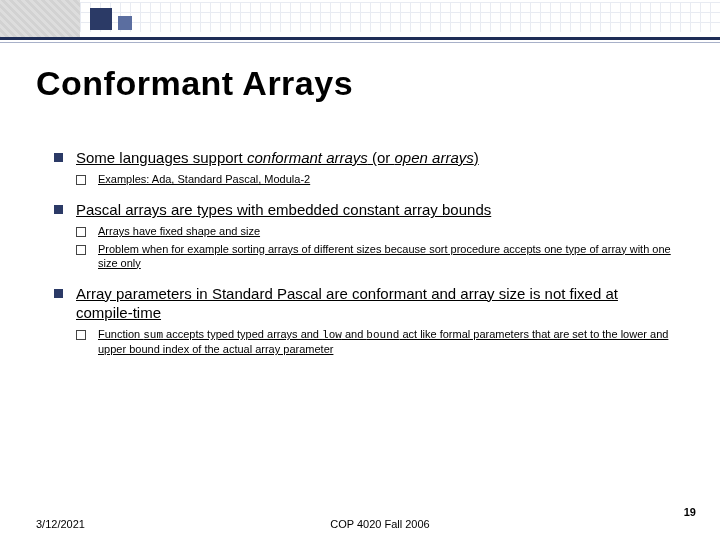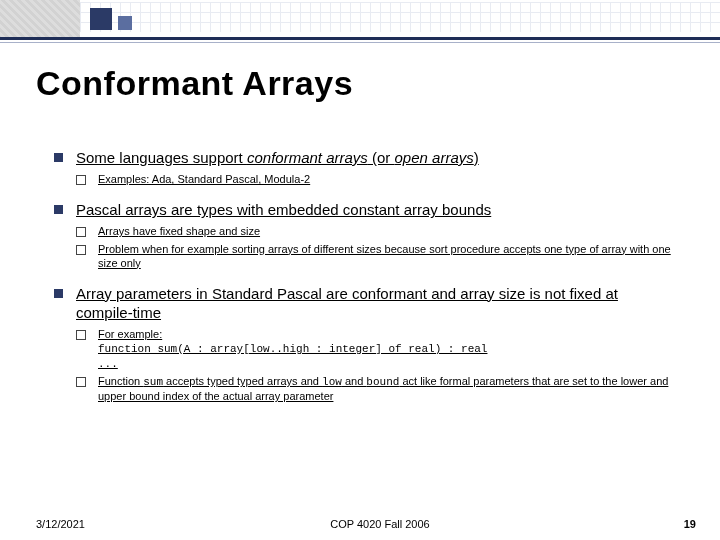--- a/index.html
+++ b/index.html
@@ -17,21 +17,21 @@
   ul.lvl1 { list-style: none; }
   ul.lvl1 > li { position: relative; padding-left: 22px; margin-bottom: 14px; }
   ul.lvl1 > li::before { content: ""; position: absolute; left: 0; top: 5px; width: 9px; height: 9px; background: #2b3a66; }
   ul.lvl2 { list-style: none; margin-top: 5px; }
   ul.lvl2 > li { position: relative; padding-left: 22px; margin-bottom: 3px; font-size: 11px; }
   ul.lvl2 > li::before { content: ""; position: absolute; left: 0; top: 3px; width: 8px; height: 8px; border: 1px solid #444; background: #fff; }
   .code { font-family: "Courier New", monospace; }
   .footer { position: absolute; bottom: 10px; left: 0; width: 720px; font-size: 11px; }
   .footer .date { position: absolute; left: 36px; bottom: 0; }
   .footer .course { position: absolute; left: 0; width: 720px; text-align: center; bottom: 0; margin-left: 20px; }
-  .footer .pn { position: absolute; right: 24px; bottom: 0; font-weight: bold; }
+  .footer .pn { position: absolute; right: 24px; bottom: 12px; font-weight: bold; }
   .italic-span { font-style: italic; }
 </style>
 </head>
 <body>
 
 <div class="slide">
   <div class="topbar">
     <div class="pic"></div>
     <div class="grid"></div>
     <div class="square1"></div>
@@ -54,25 +54,20 @@
         <span>Pascal arrays are types with embedded constant array bounds</span>
         <ul class="lvl2">
           <li>Arrays have fixed shape and size</li>
           <li>Problem when for example sorting arrays of different sizes because sort procedure accepts one type of array with one size only</li>
         </ul>
       </li>
       <li>
         <span>Array parameters in Standard Pascal are conformant and array size is not fixed at compile-time</span>
         <ul class="lvl2">
           <li>
-            <span>For example:</span><br>
-            <span class="code">function sum(A : array[low..high : integer] of real) : real</span><br>
-            <span class="code">...</span>
-          </li>
-          <li>
             <span>Function </span><span class="code">sum</span><span> accepts typed typed arrays and </span><span class="code">low</span><span> and </span><span class="code">bound</span><span> act like formal parameters that are set to the lower and upper bound index of the actual array parameter</span>
           </li>
         </ul>
       </li>
     </ul>
   </div>
 
   <div class="footer">
     <div class="date">3/12/2021</div>
     <div class="course">COP 4020 Fall 2006</div>

